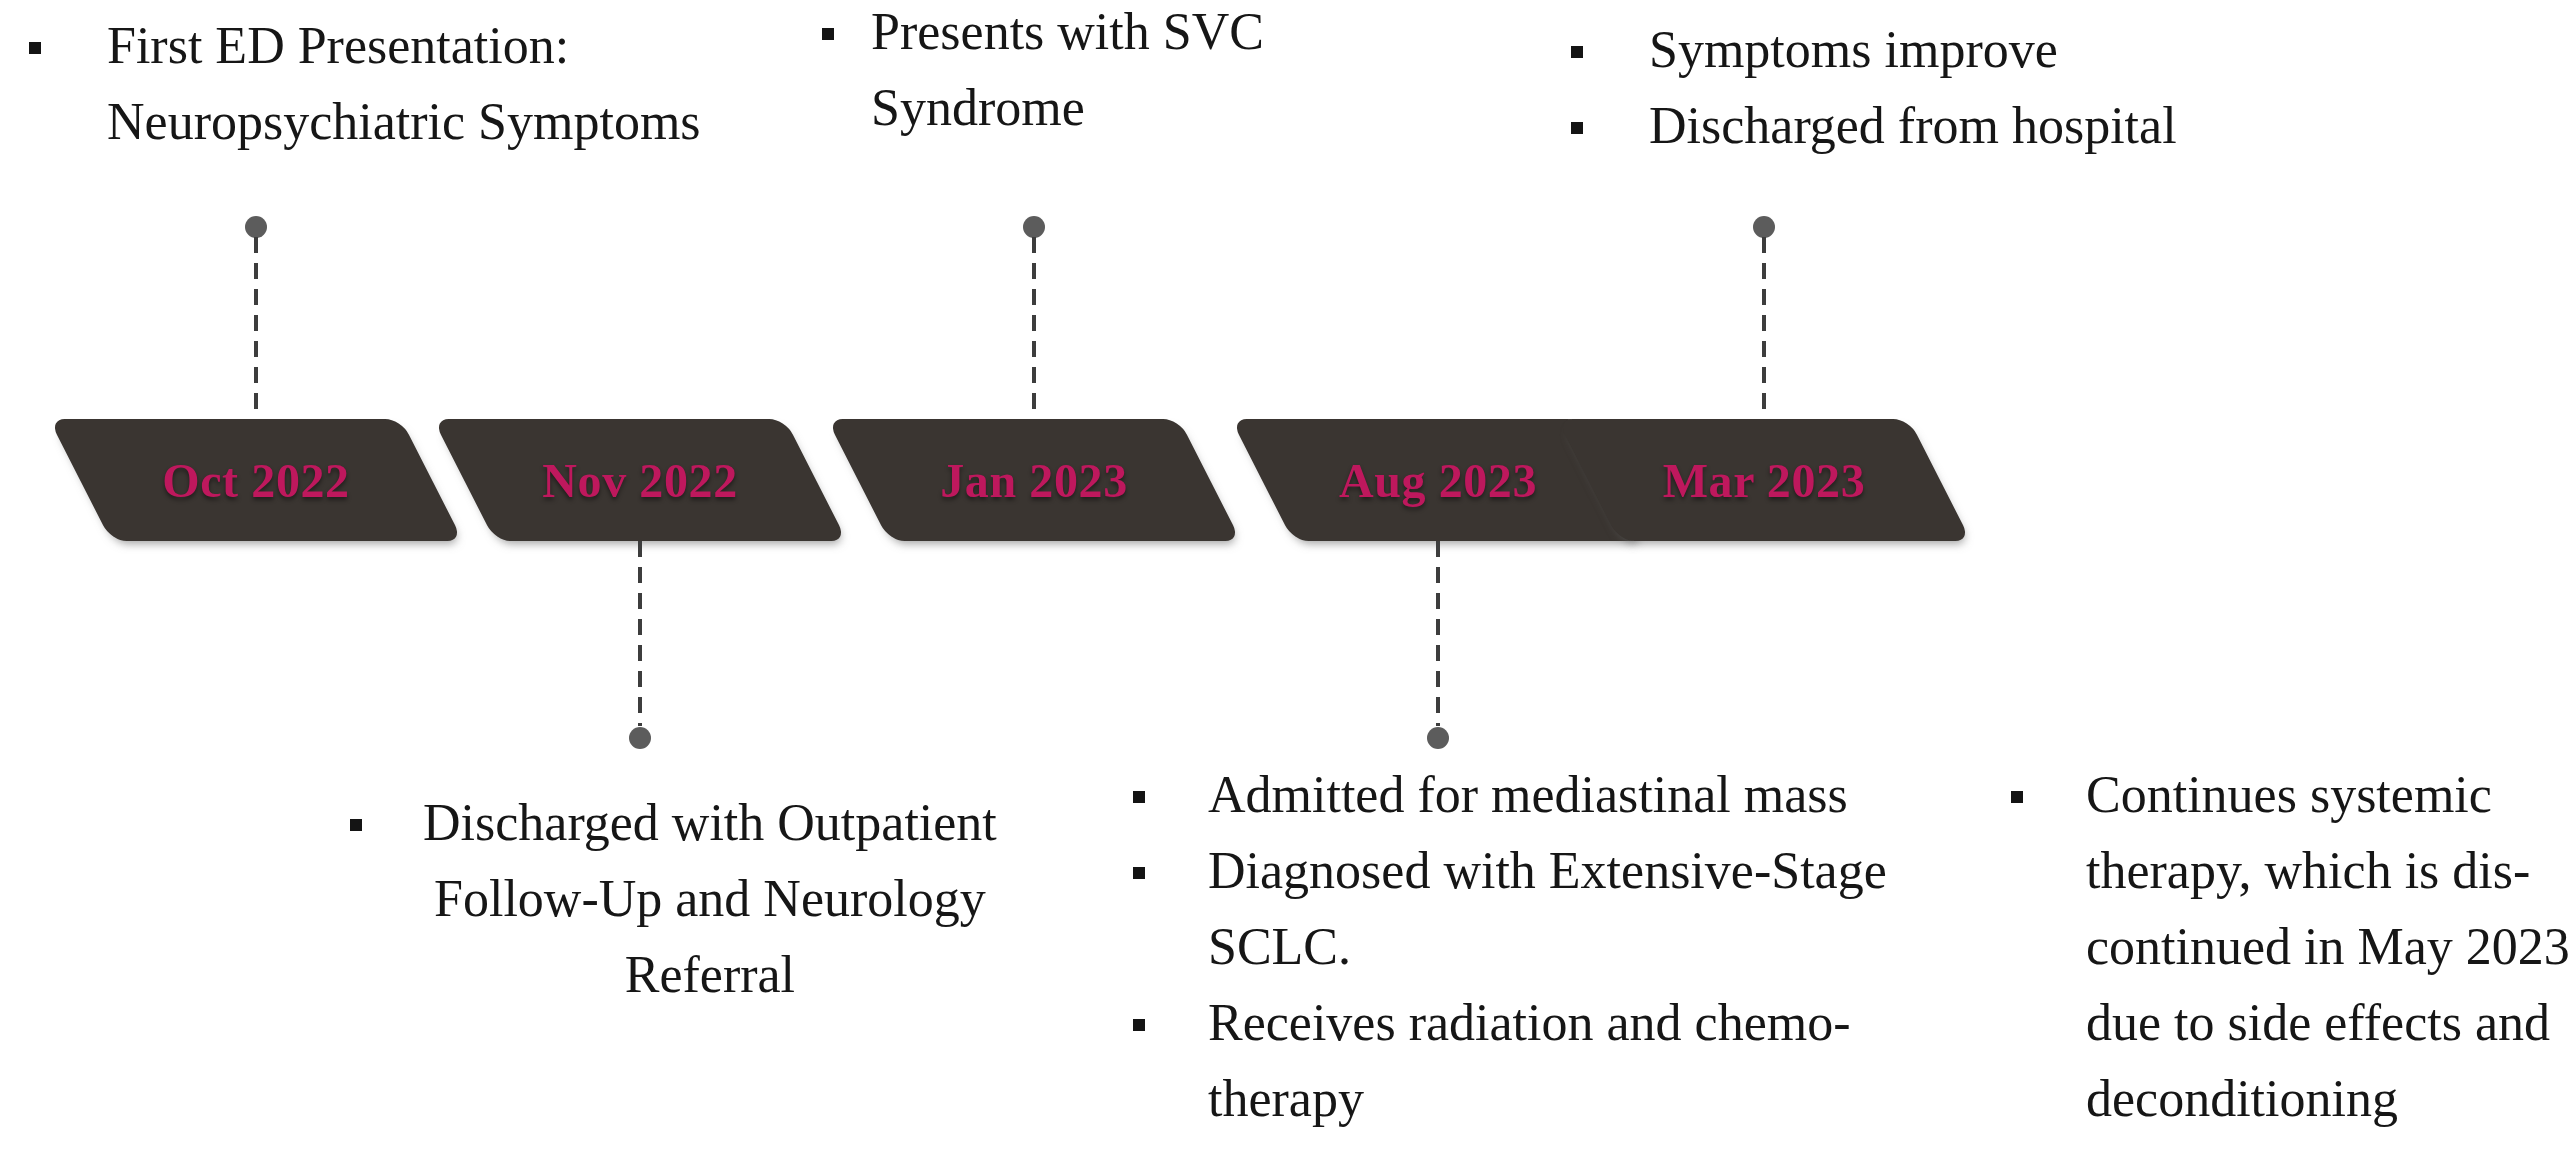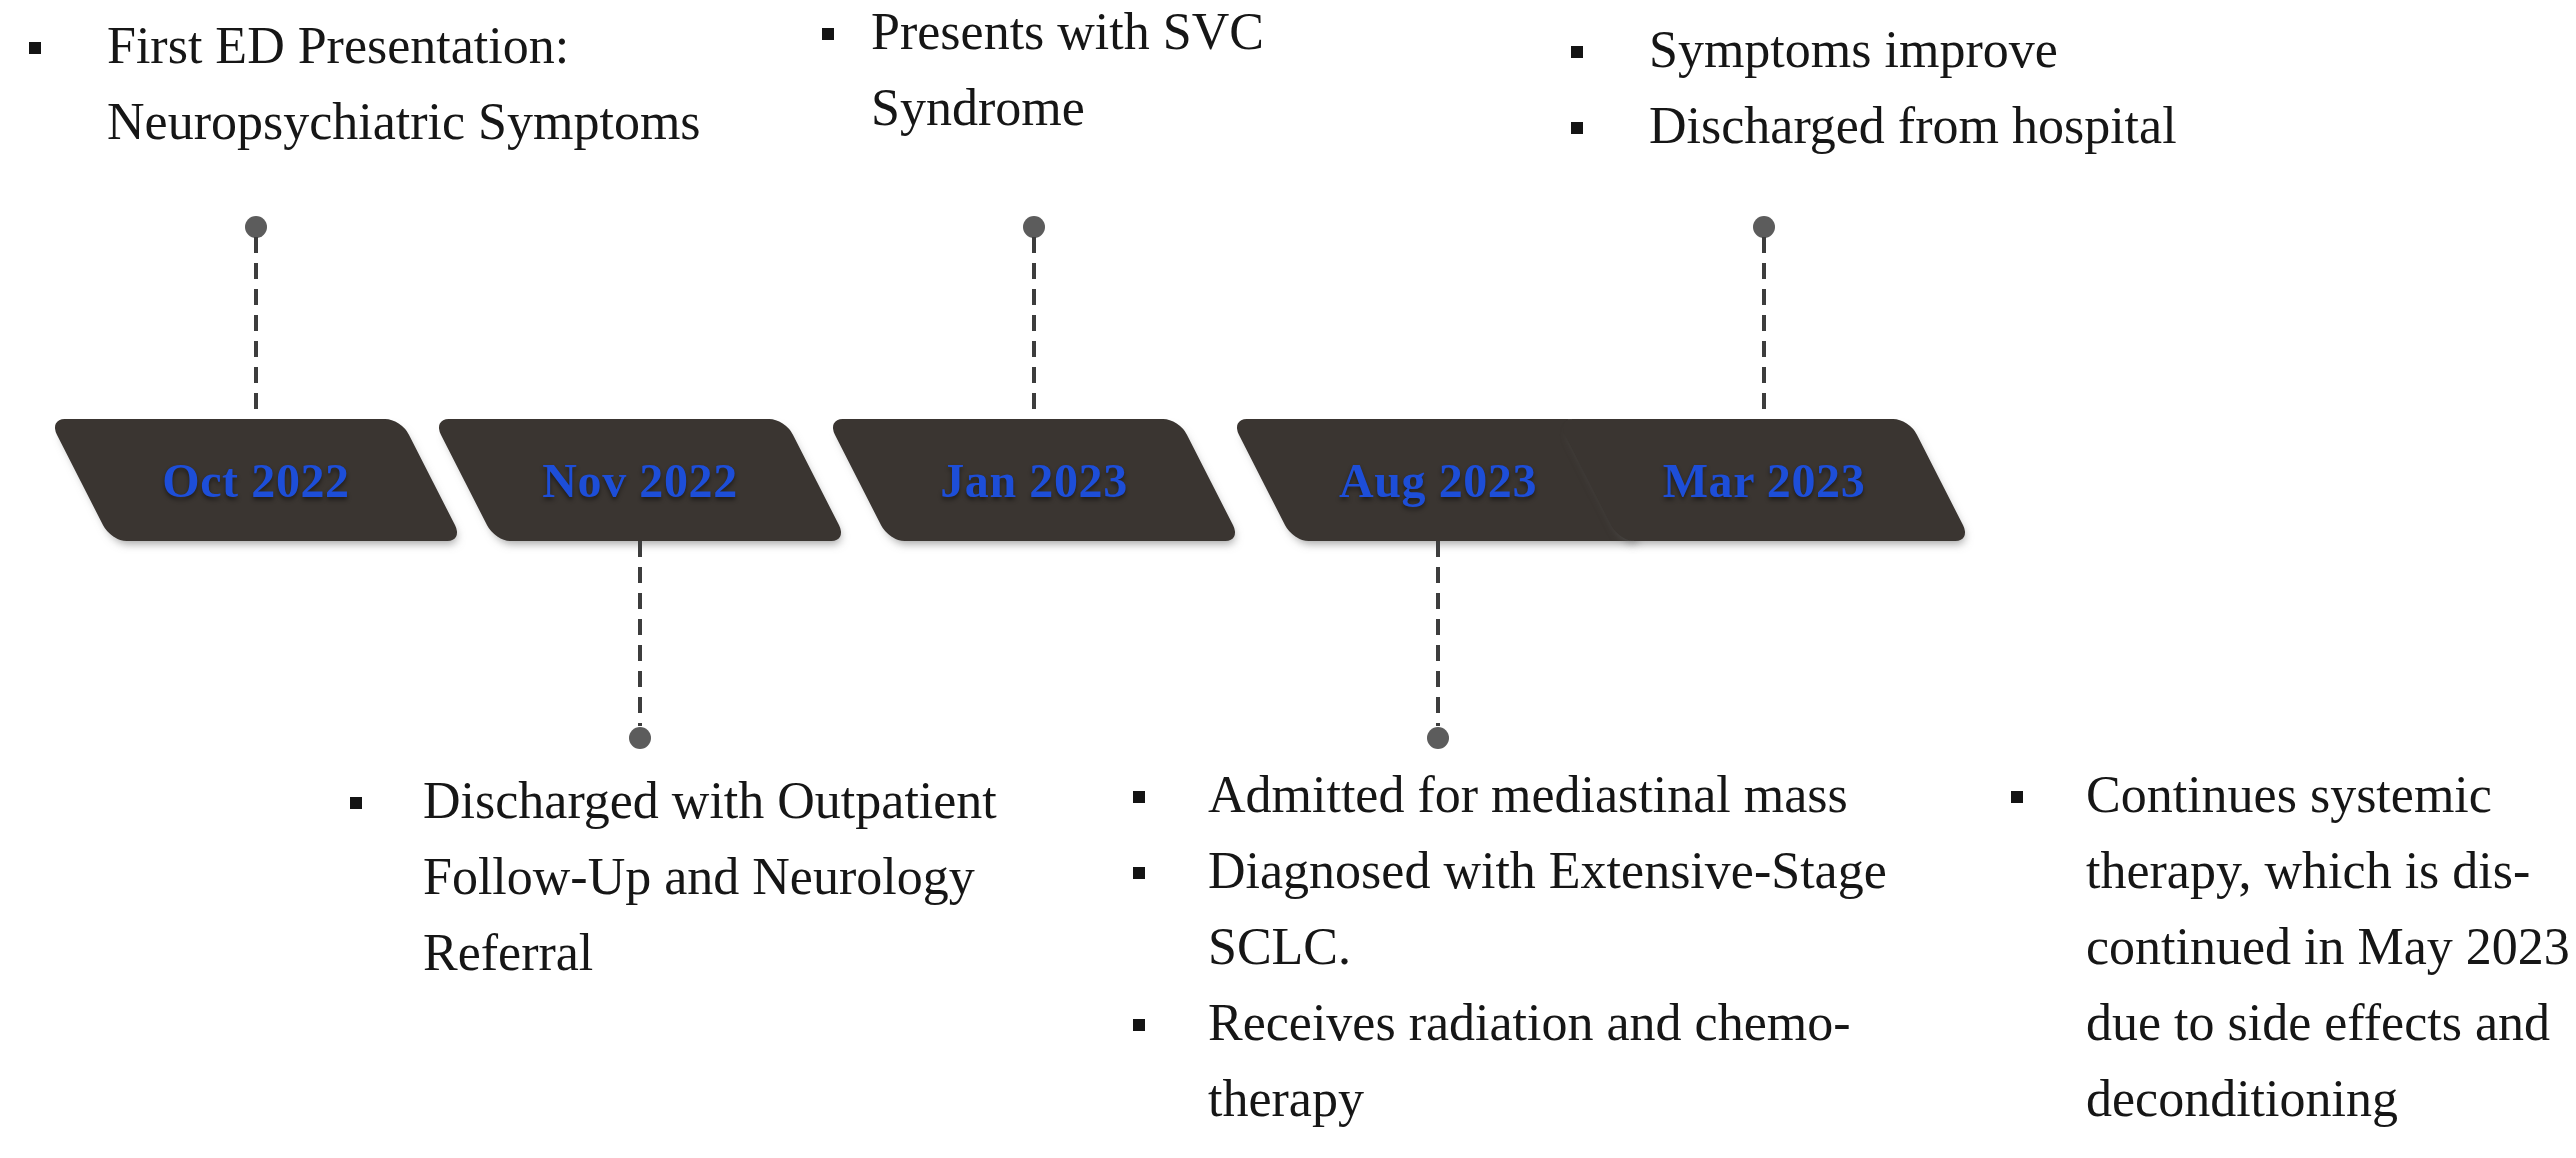--- a/index.html
+++ b/index.html
@@ -12,42 +12,42 @@
   .ms0{left:49px;}  .ms1{left:433px;}  .ms2{left:827px;}
   .ms3{left:1231px;}.ms4{left:1557px;}.ms5{left:2043px;}
   .plate{
     position:absolute;left:31px;top:0;width:352px;height:122px;
     background:#3a3531;border-radius:15.7px;
     transform:skewX(27deg);
     box-shadow:0 6px 8.4px -3px rgba(95,95,95,.55);
   }
   .plate-label{
     position:absolute;inset:0;display:flex;align-items:center;justify-content:center;
-    font-size:48px;font-weight:bold;color:#1d4ed8;letter-spacing:0.6px;
+    font-size:48px;font-weight:bold;color:#be185d;letter-spacing:0.6px;
     text-shadow:0 3px 4.2px rgba(0,0,0,.45);white-space:nowrap;
   }
   .dash{
     position:absolute;left:205px;width:3.6px;
     background:repeating-linear-gradient(to bottom,#3d3d3d 0 15.7px,transparent 15.7px 26px);
   }
   .dash-top{top:-182px;height:182px;}
   .dash-bottom{top:122px;height:185px;}
   .dot{
     position:absolute;left:196px;width:22px;height:22px;border-radius:50%;
     background:#5c5c5c;
   }
   .dot-top{top:-203px;}
   .dot-bottom{top:308px;}
   
   .tb{position:absolute;font-size:52px;}
   .tb .line{position:relative;height:76px;line-height:76px;white-space:nowrap;}
   .tb .line .txt{display:inline-block;margin-left:var(--ind);}
   .blt{position:absolute;left:2.4px;top:34px;width:12px;height:12px;background:#141414;}
   .tb0{left:27px;  top:7.8px;   --ind:80px;}
-  .tb1{left:348px; top:763px; --ind:75px;}
+  .tb1{left:348px; top:785px;text-align:center; --ind:75px;}
   .tb2{left:820px;top:-6px;  --ind:51px;}
   .tb3{left:1131px;top:757px; --ind:77px;}
   .tb4{left:1569px;top:11.5px;   --ind:80px;}
   .tb5{left:2009px;top:757px; --ind:77px;}
 </style>
 </head>
 <body>
 
 <div class="canvas">
 

